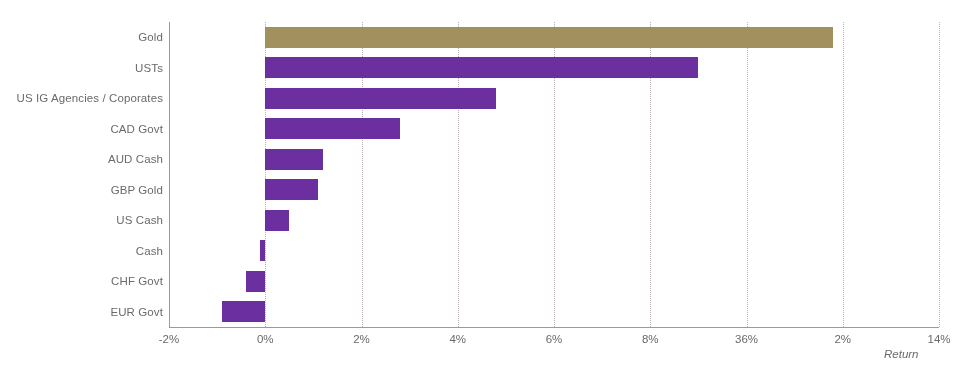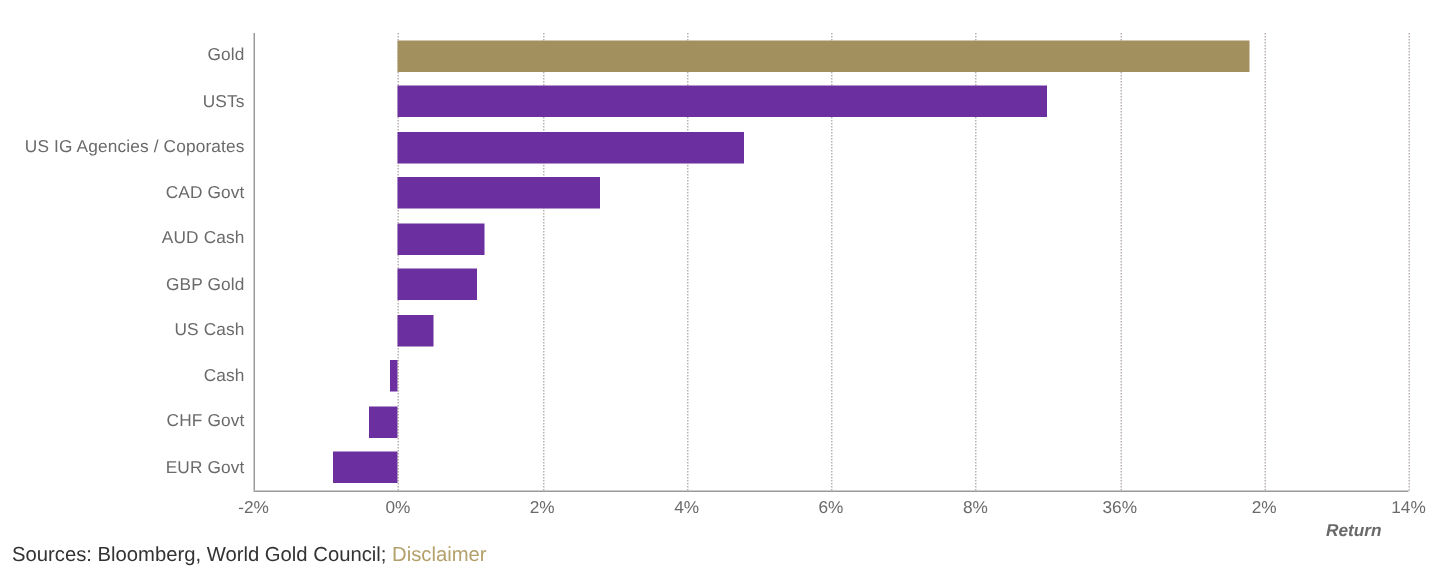--- a/index.html
+++ b/index.html
@@ -97,21 +97,20 @@
     white-space: nowrap;
   }
   .axis-title {
     position: absolute;
     left: 884px;
     top: 348px;
     font-size: 11.5px;
     font-style: italic;
     color: #6a6a6a;
     white-space: nowrap;
-    font-weight: bold;
   }
 
   
   .footer {
     position: absolute;
     left: 8px;
     top: 362px;
     font-size: 13.5px;
     color: #333333;
     white-space: nowrap;
@@ -174,18 +173,14 @@
       <div class="xtick" style="left: 288.75px;">4%</div>
       <div class="xtick" style="left: 385px;">6%</div>
       <div class="xtick" style="left: 481.25px;">8%</div>
       <div class="xtick" style="left: 577.5px;">36%</div>
       <div class="xtick" style="left: 673.75px;">2%</div>
       <div class="xtick" style="left: 770px;">14%</div>
     </div>
 
   <div class="axis-title">Return</div>
 
-  <div class="footer">
-    <span>Sources: Bloomberg, World Gold Council;</span>
-    <span class="disclaimer">Disclaimer</span>
-  </div>
 
 </div>
 
 </body></html>

